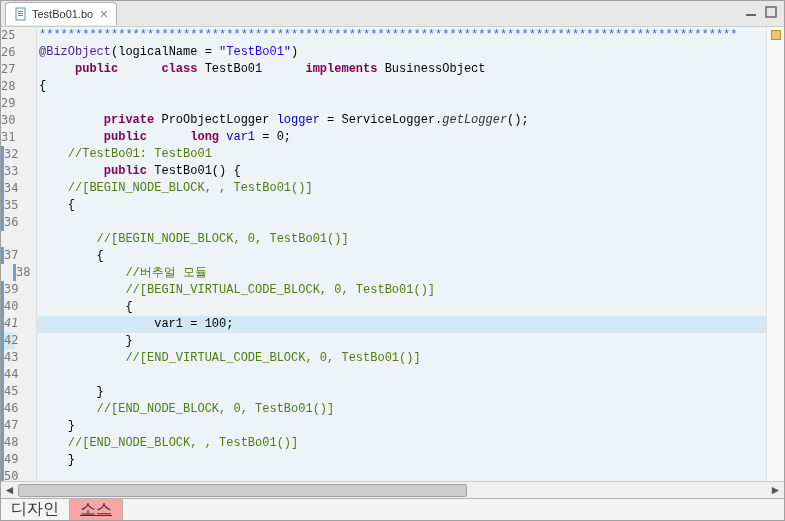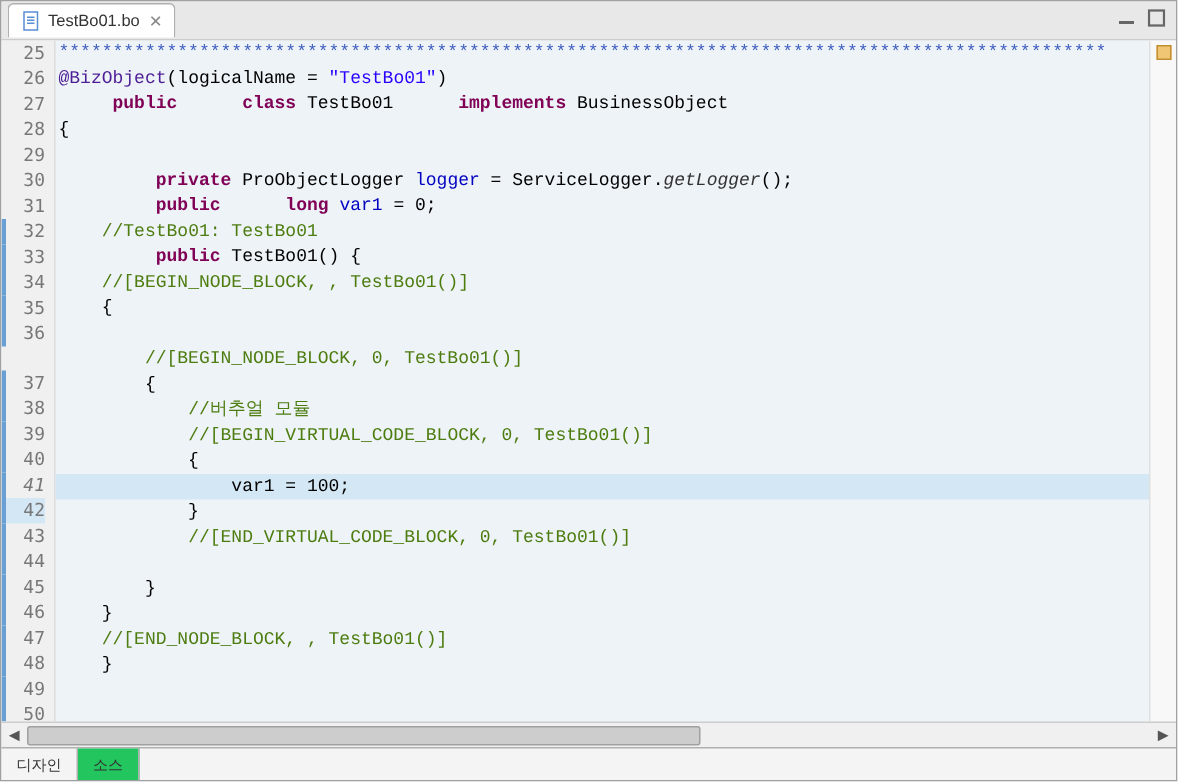--- a/index.html
+++ b/index.html
@@ -5,42 +5,42 @@
   * { margin: 0; padding: 0; box-sizing: border-box; }
   body { font-family: "Malgun Gothic", sans-serif; font-size: 12px; background: #fff; color: #333; }
   .container { width: 785px; height: 521px; border: 1px solid #a0a0a0; display: flex; flex-direction: column; background: #fff; }
   .tabbar { display: flex; align-items: center; height: 26px; background: #e8e8e8; border-bottom: 1px solid #ccc; position: relative; }
   .tab { display: flex; align-items: center; padding: 4px 8px; background: #fff; border: 1px solid #b0b0b0; border-bottom: none; border-top-left-radius: 4px; border-top-right-radius: 4px; margin-left: 4px; font-size: 11px; }
   .tab .icon { width: 14px; height: 14px; margin-right: 4px; display: flex; align-items: center; justify-content: center; }
   .tab .close { margin-left: 6px; color: #888; cursor: pointer; }
   .rightctrls { position: absolute; right: 6px; top: 4px; display: flex; gap: 6px; }
   .rightctrls span { width: 14px; height: 14px; display: flex; align-items: center; justify-content: center; color: #555; cursor: pointer; }
   .editor { flex: 1; display: flex; background: #eef3f8; overflow: hidden; position: relative; }
-  .gutter { width: 36px; background: #f0f0f0; border-right: 1px solid #ddd; text-align: right; padding-right: 6px; font-family: Consolas, monospace; font-size: 12px; color: #787878; user-select: none; }
+  .gutter { width: 36px; background: #f0f0f0; border-right: 1px solid #ddd; text-align: right; padding-right: 21px; font-family: Consolas, monospace; font-size: 12px; color: #787878; user-select: none; }
   .code { flex: 1; font-family: Consolas, "Courier New", monospace; font-size: 12px; overflow: hidden; position: relative; }
   .line { height: 17px; line-height: 17px; white-space: pre; padding-left: 2px; }
   .gline { height: 17px; line-height: 17px; }
   .hlrow { background: #d4e7f5; }
   .kw { color: #7f0055; font-weight: bold; padding-left: 36px; }
   .str { color: #2a00ff; }
   .cmt { color: #4d7c0f; }
   .anno { color: #4c1d95; }
   .field { color: #0000c0; }
   .type { color: #000; }
   .meth { font-style: italic; }
   .stars { color: #3f5fbf; }
   .rightstrip { position: absolute; right: 0; top: 0; width: 18px; height: 100%; background: #f8f8f8; border-left: 1px solid #e0e0e0; }
   .marker-top { position: absolute; right: 3px; top: 3px; width: 10px; height: 10px; background: #f0c674; border: 1px solid #c09030; }
   .hscroll { height: 17px; background: #f0f0f0; border-top: 1px solid #ccc; display: flex; align-items: center; position: relative; }
   .hscroll .arrow { width: 17px; height: 17px; display: flex; align-items: center; justify-content: center; color: #555; cursor: pointer; }
   .hscroll .track { flex: 1; position: relative; height: 17px; }
   .hscroll .thumb { position: absolute; left: 0; top: 2px; width: 60%; height: 13px; background: #cdcdcd; border: 1px solid #a0a0a0; border-radius: 2px; }
   .bottombar { height: 22px; display: flex; align-items: stretch; border-top: 1px solid #b0b0b0; background: #f4f4f4; }
-  .bottombar .btab { padding: 3px 10px; font-size: 10px; border-right: 1px solid #b0b0b0; display: flex; align-items: center; cursor: pointer; }
-  .bottombar .btab.active { background: #22c55e; }
+  .bottombar .btab { padding: 3px 10px; font-size: 16px; border-right: 1px solid #b0b0b0; display: flex; align-items: center; cursor: pointer; }
+  .bottombar .btab.active { background: #fca5a5; text-decoration: underline; }
 </style>
 </head>
 <body>
 
 <div class="container">
 
   <div class="tabbar">
     <div class="tab">
       <span class="icon">
         <svg width="14" height="14" viewBox="0 0 14 14">
@@ -75,21 +75,21 @@
         <div class="gline">28</div>
         <div class="gline">29</div>
         <div class="gline">30</div>
         <div class="gline">31</div>
         <div class="gline" style="border-left: 3px solid rgb(106, 159, 212);">32</div>
         <div class="gline" style="border-left: 3px solid rgb(106, 159, 212);">33</div>
         <div class="gline" style="border-left: 3px solid rgb(106, 159, 212);">34</div>
         <div class="gline" style="border-left: 3px solid rgb(106, 159, 212);">35</div>
         <div class="gline" style="border-left: 3px solid rgb(106, 159, 212);">36</div>
         <div class="gline" style="border-left: 3px solid rgb(106, 159, 212); margin-top: 16px;">37</div>
-        <div class="gline" style="border-left: 3px solid rgb(106, 159, 212);">38</div>
+        <div class="gline" style="border-left: 3px solid rgb(106, 159, 212); margin-left: 12px;">38</div>
         <div class="gline" style="border-left: 3px solid rgb(106, 159, 212);">39</div>
         <div class="gline" style="border-left: 3px solid rgb(106, 159, 212);">40</div>
         <div class="gline" style="border-left: 3px solid rgb(106, 159, 212); font-style: italic;">41</div>
         <div class="gline hlrow" style="border-left: 3px solid rgb(106, 159, 212);">42</div>
         <div class="gline" style="border-left: 3px solid rgb(106, 159, 212);">43</div>
         <div class="gline" style="border-left: 3px solid rgb(106, 159, 212);">44</div>
         <div class="gline" style="border-left: 3px solid rgb(106, 159, 212);">45</div>
         <div class="gline" style="border-left: 3px solid rgb(106, 159, 212);">46</div>
         <div class="gline" style="border-left: 3px solid rgb(106, 159, 212);">47</div>
         <div class="gline" style="border-left: 3px solid rgb(106, 159, 212);">48</div>
@@ -112,20 +112,21 @@
         <div class="line"><span class="type">        </span><span class="cmt">//[BEGIN_NODE_BLOCK, 0, TestBo01()]</span></div>
         <div class="line"><span class="type">        {</span></div>
         <div class="line"><span class="type">            </span><span class="cmt">//버추얼 모듈</span></div>
         <div class="line"><span class="type">            </span><span class="cmt">//[BEGIN_VIRTUAL_CODE_BLOCK, 0, TestBo01()]</span></div>
         <div class="line"><span class="type">            {</span></div>
         <div class="line hlrow"><span class="type">                var1 = 100;</span></div>
         <div class="line"><span class="type">            }</span></div>
         <div class="line"><span class="type">            </span><span class="cmt">//[END_VIRTUAL_CODE_BLOCK, 0, TestBo01()]</span></div>
         <div class="line"><span class="type"></span></div>
         <div class="line"><span class="type">        }</span></div>
+        <div class="line"><span class="type">        </span><span class="cmt">//[END_NODE_BLOCK, 0, TestBo01()]</span></div>
         <div class="line"><span class="type">    }</span></div>
         <div class="line"><span class="type">    </span><span class="cmt">//[END_NODE_BLOCK, , TestBo01()]</span></div>
         <div class="line"><span class="type">    }</span></div>
       </div>
     <div class="rightstrip">
       <div class="marker-top"></div>
     </div>
   </div>
 
   <div class="hscroll">

